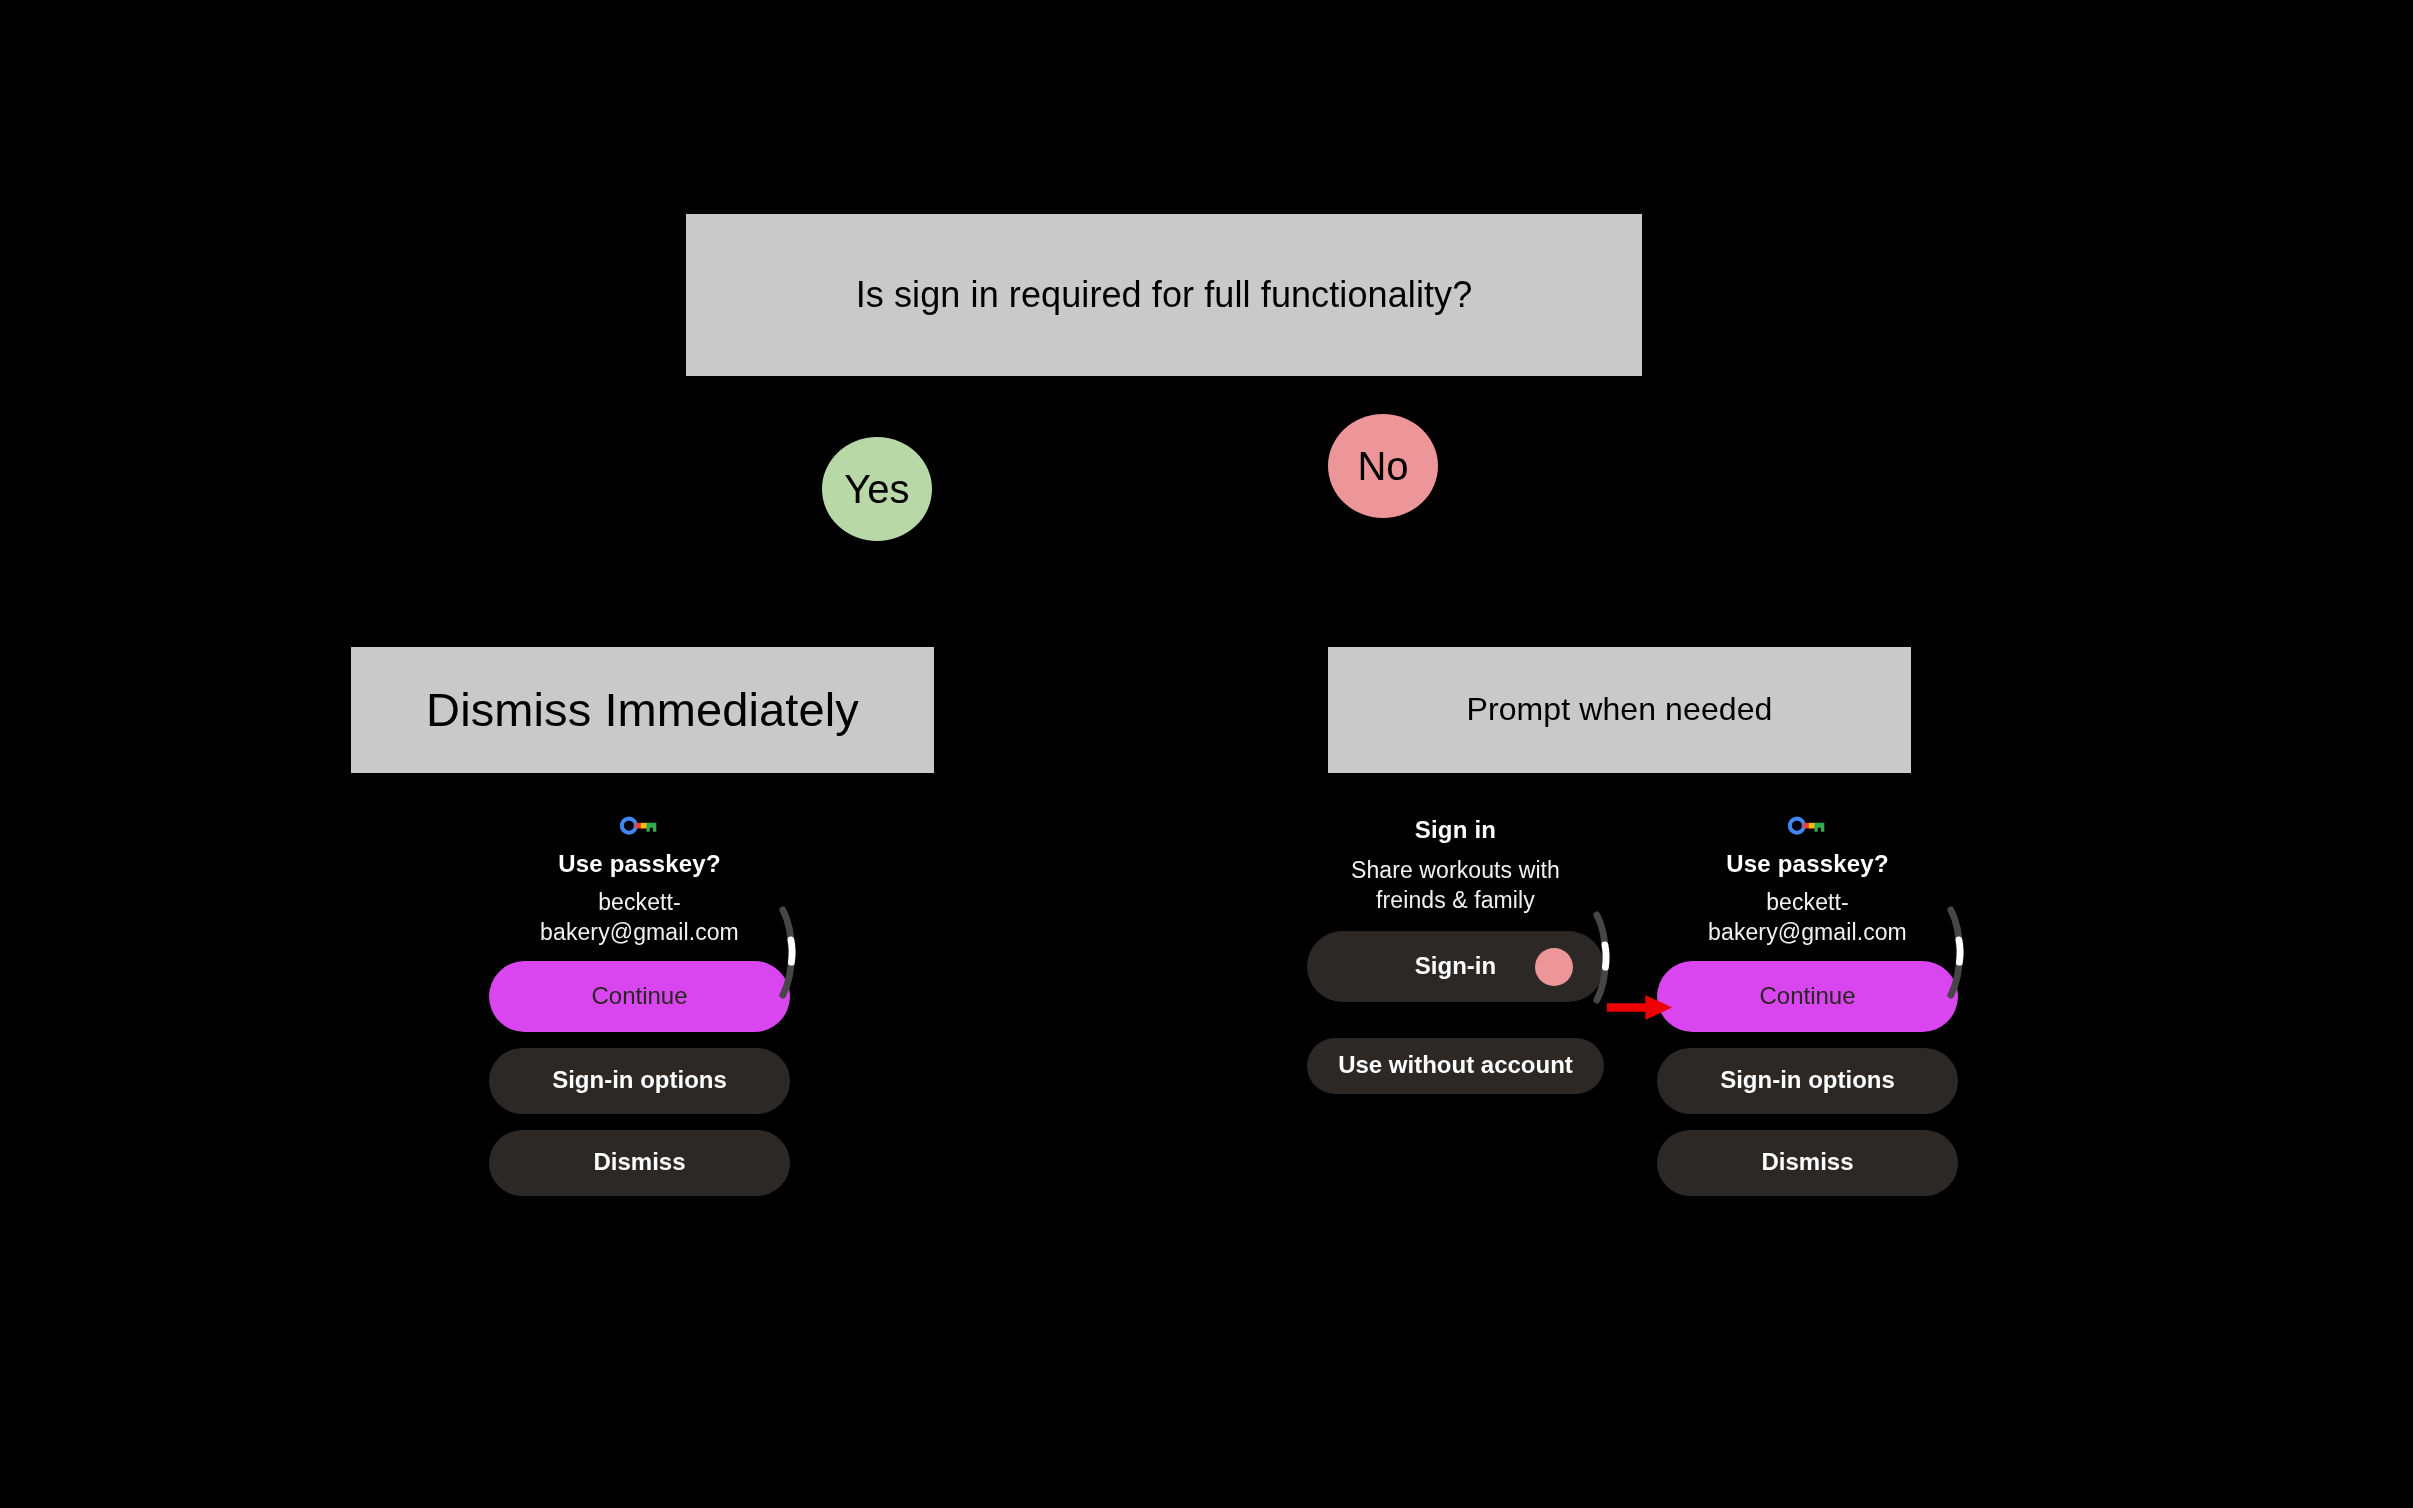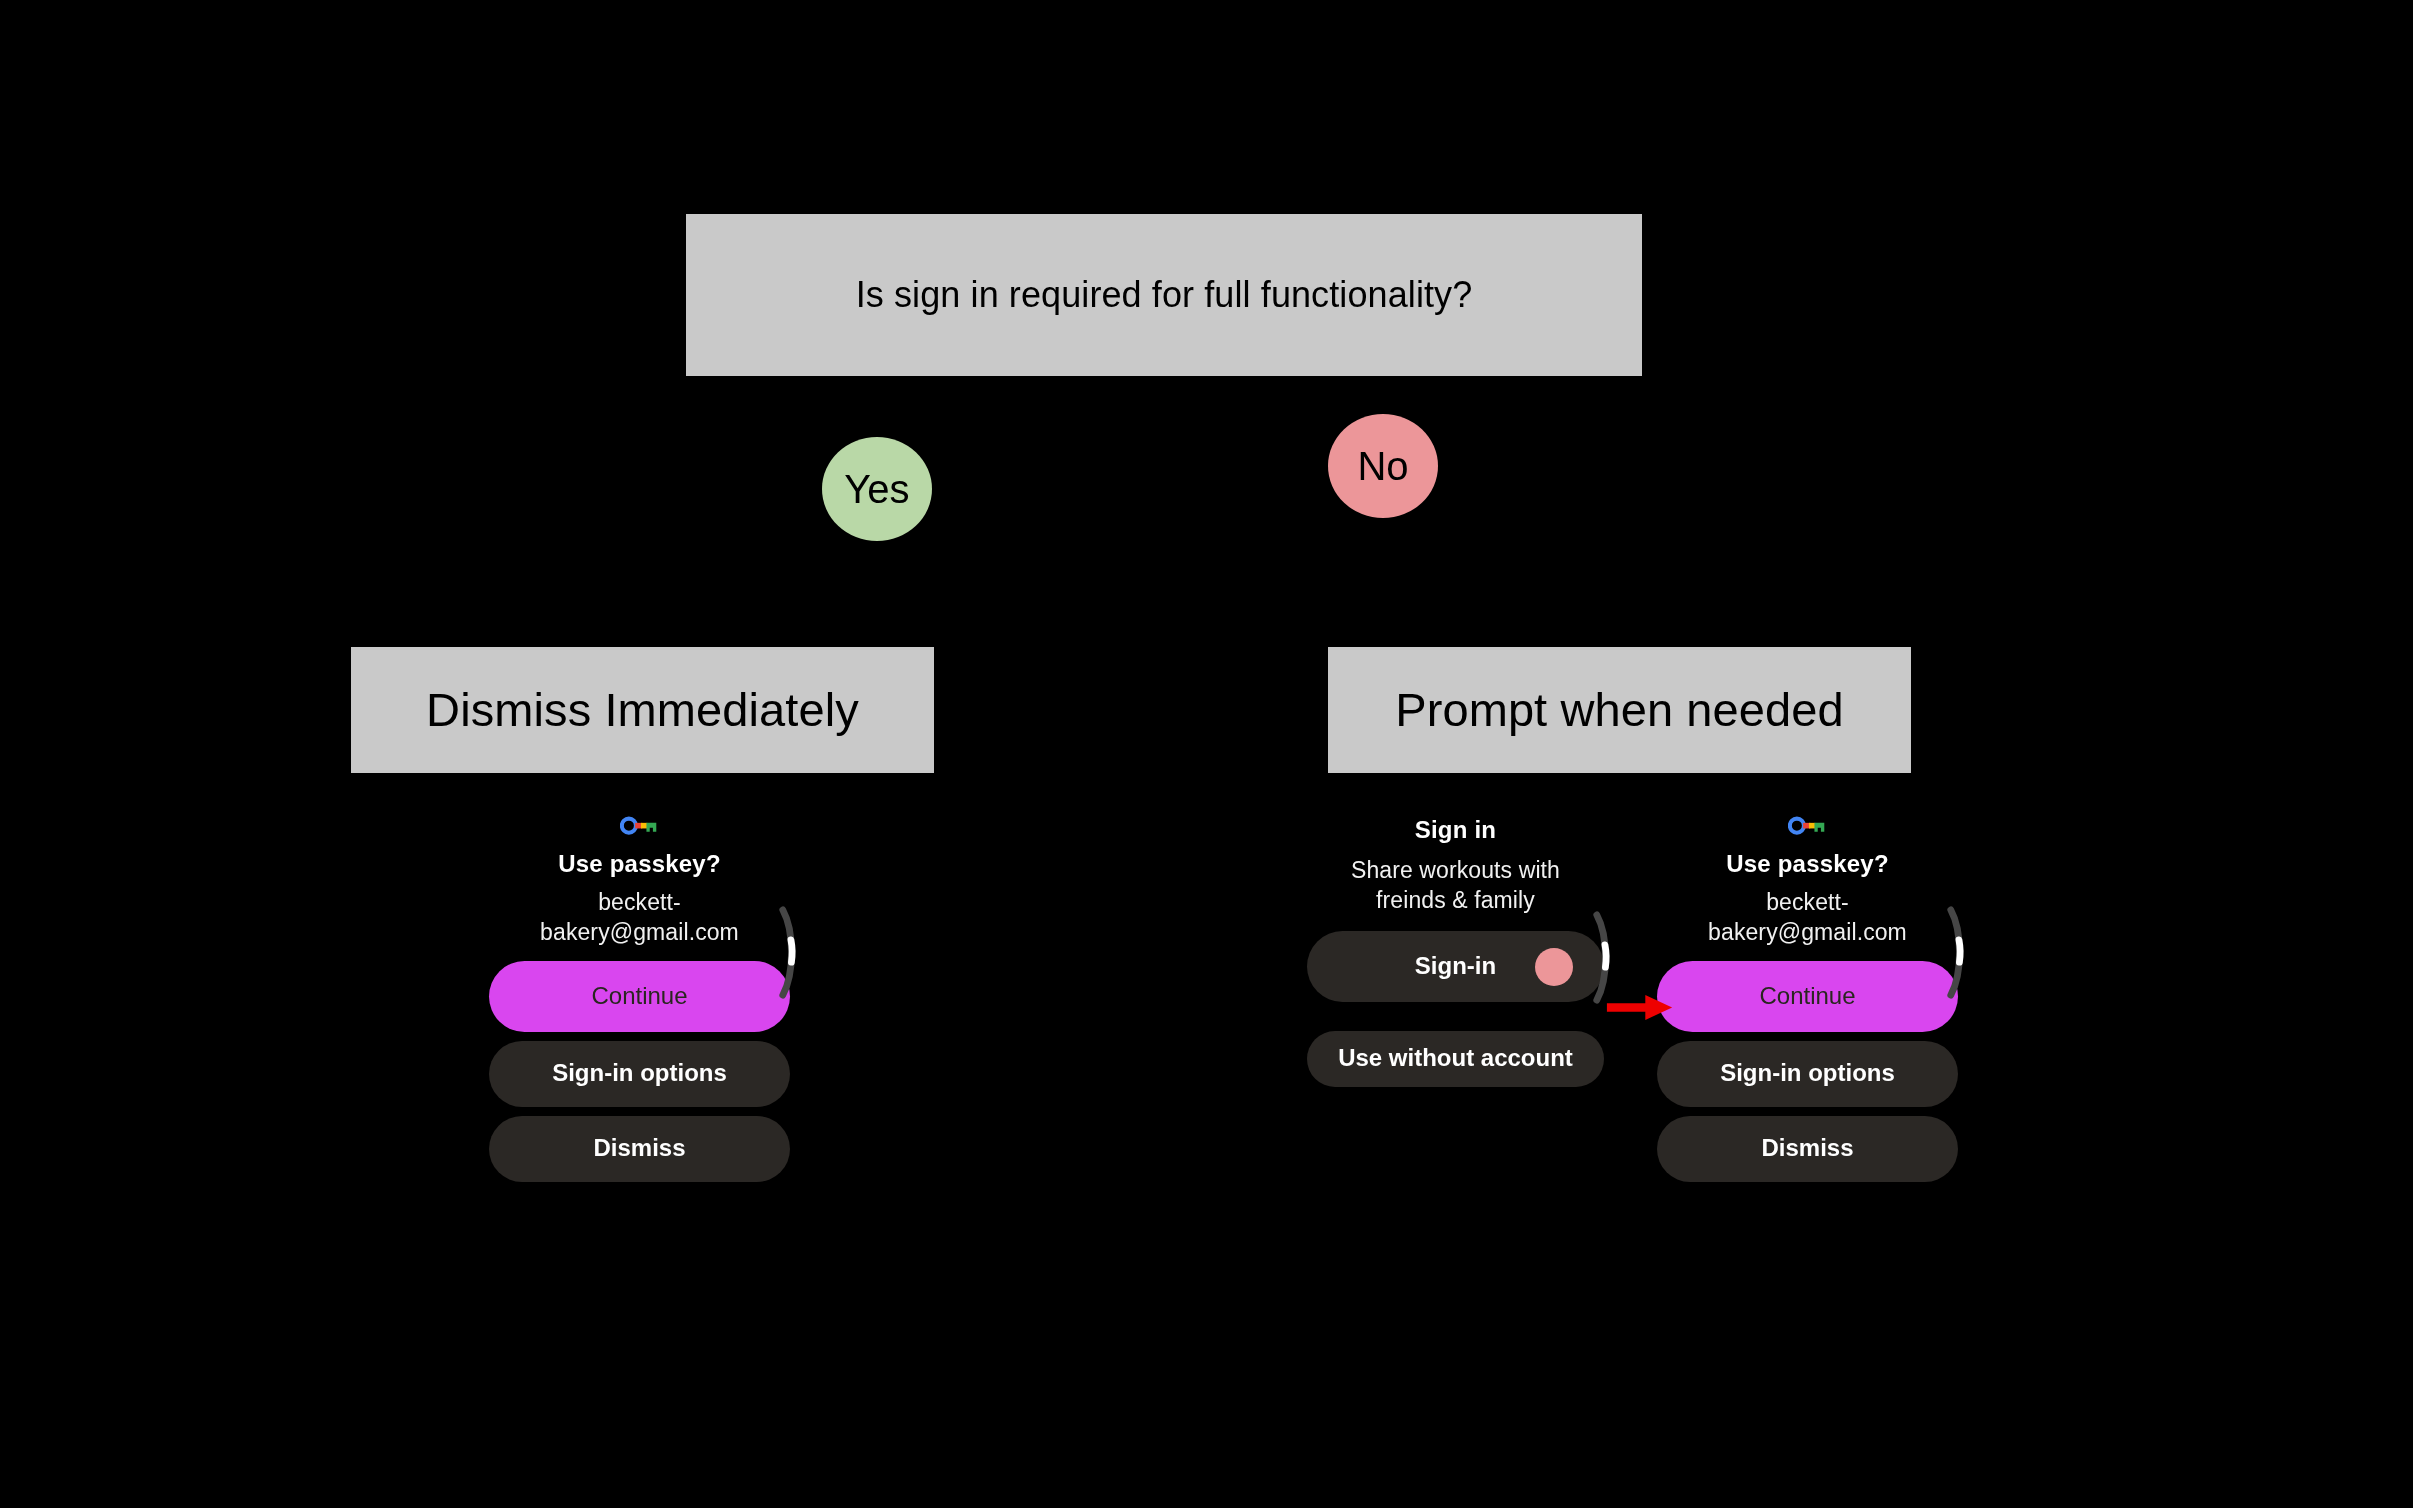--- a/index.html
+++ b/index.html
@@ -54,21 +54,21 @@
     width: 583px;
     height: 126px;
     font-size: 47px;
   }
 
   #box-when-needed {
     left: 1328px;
     top: 647px;
     width: 583px;
     height: 126px;
-    font-size: 47px;
+    font-size: 32px;
   }
 
   
   .decision-circle {
     position: absolute;
     border-radius: 50%;
     display: flex;
     align-items: center;
     justify-content: center;
     color: #000000;
@@ -159,21 +159,21 @@
     background: #2b2825;
     color: #ffffff;
     font-weight: 700;
   }
 
   .btn-stack {
     margin-top: 13.5px;
     display: flex;
     flex-direction: column;
     align-items: center;
-    gap: 9px;
+    gap: 16px;
   }
 
   
   .scroll-arc {
     position: absolute;
     width: 33px;
     height: 93px;
     pointer-events: none;
   }
 

